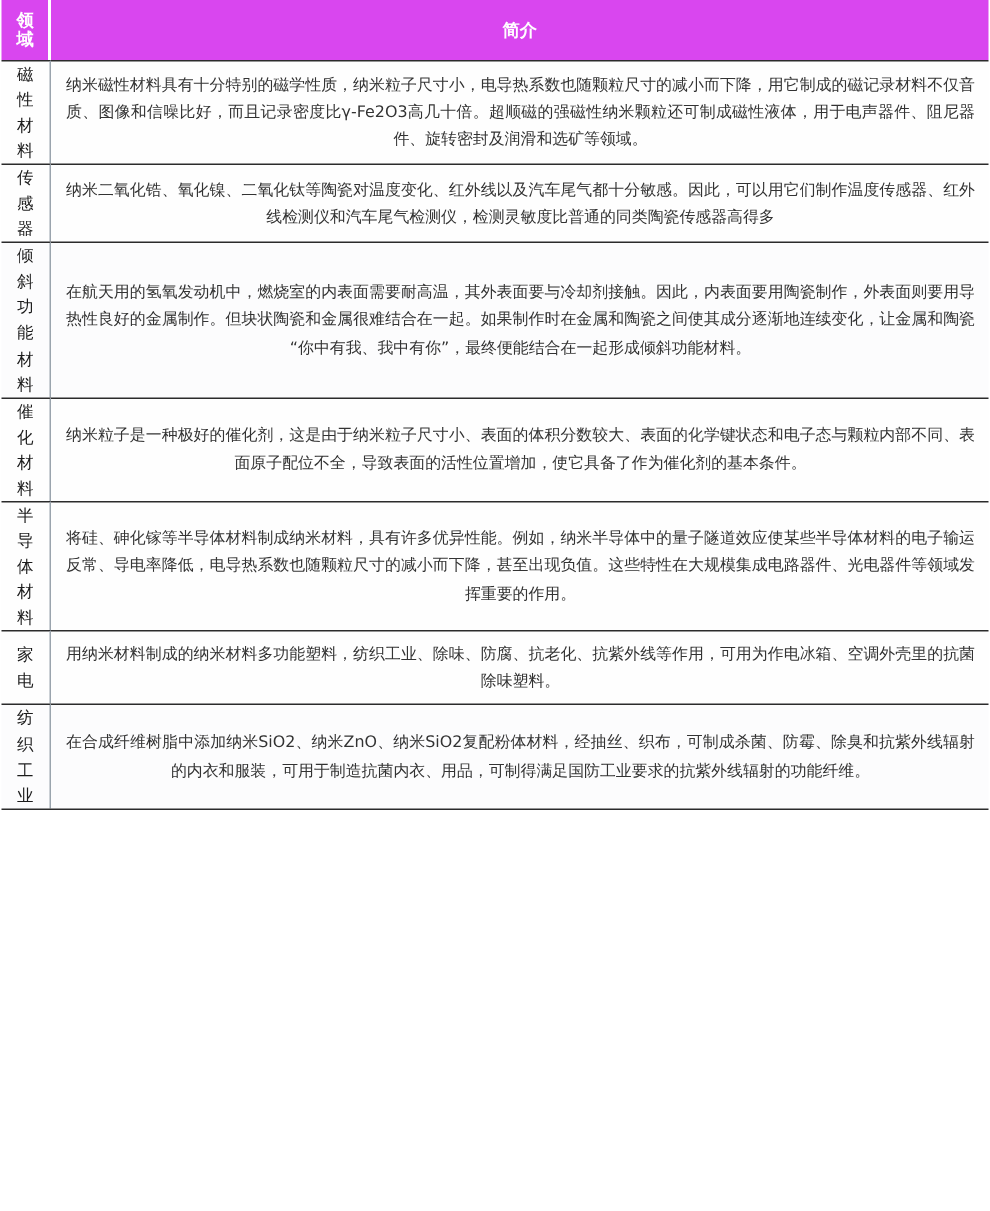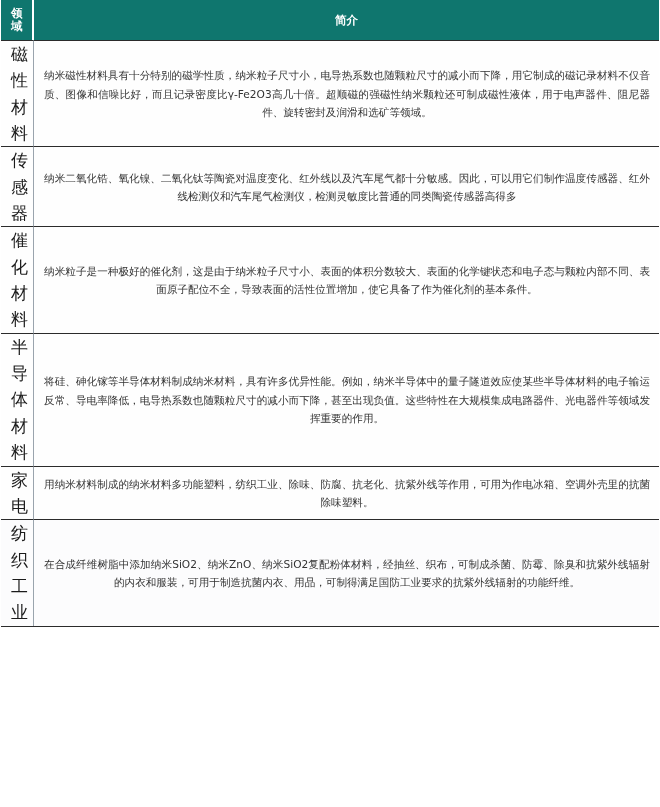--- a/index.html
+++ b/index.html
@@ -21,21 +21,21 @@
   }
   table.data-table {
     width: 658px;
     margin: 0 auto;
     border-collapse: separate;
     border-spacing: 0;
     table-layout: fixed;
   }
   
   thead th {
-    background: #0f766e;
+    background: #d946ef;
     color: #ffffff;
     font-size: 11.5px;
     font-weight: bold;
     vertical-align: middle;
     text-align: center;
     padding: 0;
     border: 0;
   }
   th.col-domain {
     width: 31px;
@@ -63,21 +63,21 @@
     background: #fefefe;
   }
   tbody tr:first-child td {
     border-top: 1px solid #2b2b2b;
   }
   tbody td.cat {
     width: 31px;
     text-align: center;
     vertical-align: middle;
     border-right: 1px solid #9aa4ad;
-    font-size: 17px;
+    font-size: 11px;
     line-height: 1.55;
     color: #1b1b1b;
     letter-spacing: 0.2px;
   }
   tbody td.cat .vtext {
     display: block;
     width: 12px;
     margin: 0 auto;
     word-break: break-all;
     white-space: normal;
@@ -132,20 +132,26 @@
             <span class="vtext">磁性材料</span>
           </td>
         <td class="desc">纳米磁性材料具有十分特别的磁学性质，纳米粒子尺寸小，电导热系数也随颗粒尺寸的减小而下降，用它制成的磁记录材料不仅音质、图像和信噪比好，而且记录密度比γ-Fe2O3高几十倍。超顺磁的强磁性纳米颗粒还可制成磁性液体，用于电声器件、阻尼器件、旋转密封及润滑和选矿等领域。</td>
       </tr>
       <tr>
         <td class="cat">
             <span class="vtext">传感器</span>
           </td>
         <td class="desc">纳米二氧化锆、氧化镍、二氧化钛等陶瓷对温度变化、红外线以及汽车尾气都十分敏感。因此，可以用它们制作温度传感器、红外线检测仪和汽车尾气检测仪，检测灵敏度比普通的同类陶瓷传感器高得多</td>
       </tr>
+      <tr class="tint">
+        <td class="cat">
+            <span class="vtext">倾斜功能材料</span>
+          </td>
+        <td class="desc">在航天用的氢氧发动机中，燃烧室的内表面需要耐高温，其外表面要与冷却剂接触。因此，内表面要用陶瓷制作，外表面则要用导热性良好的金属制作。但块状陶瓷和金属很难结合在一起。如果制作时在金属和陶瓷之间使其成分逐渐地连续变化，让金属和陶瓷“你中有我、我中有你”，最终便能结合在一起形成倾斜功能材料。</td>
+      </tr>
       <tr>
         <td class="cat">
             <span class="vtext">催化材料</span>
           </td>
         <td class="desc">纳米粒子是一种极好的催化剂，这是由于纳米粒子尺寸小、表面的体积分数较大、表面的化学键状态和电子态与颗粒内部不同、表面原子配位不全，导致表面的活性位置增加，使它具备了作为催化剂的基本条件。</td>
       </tr>
       <tr>
         <td class="cat">
             <span class="vtext">半导体材料</span>
           </td>

